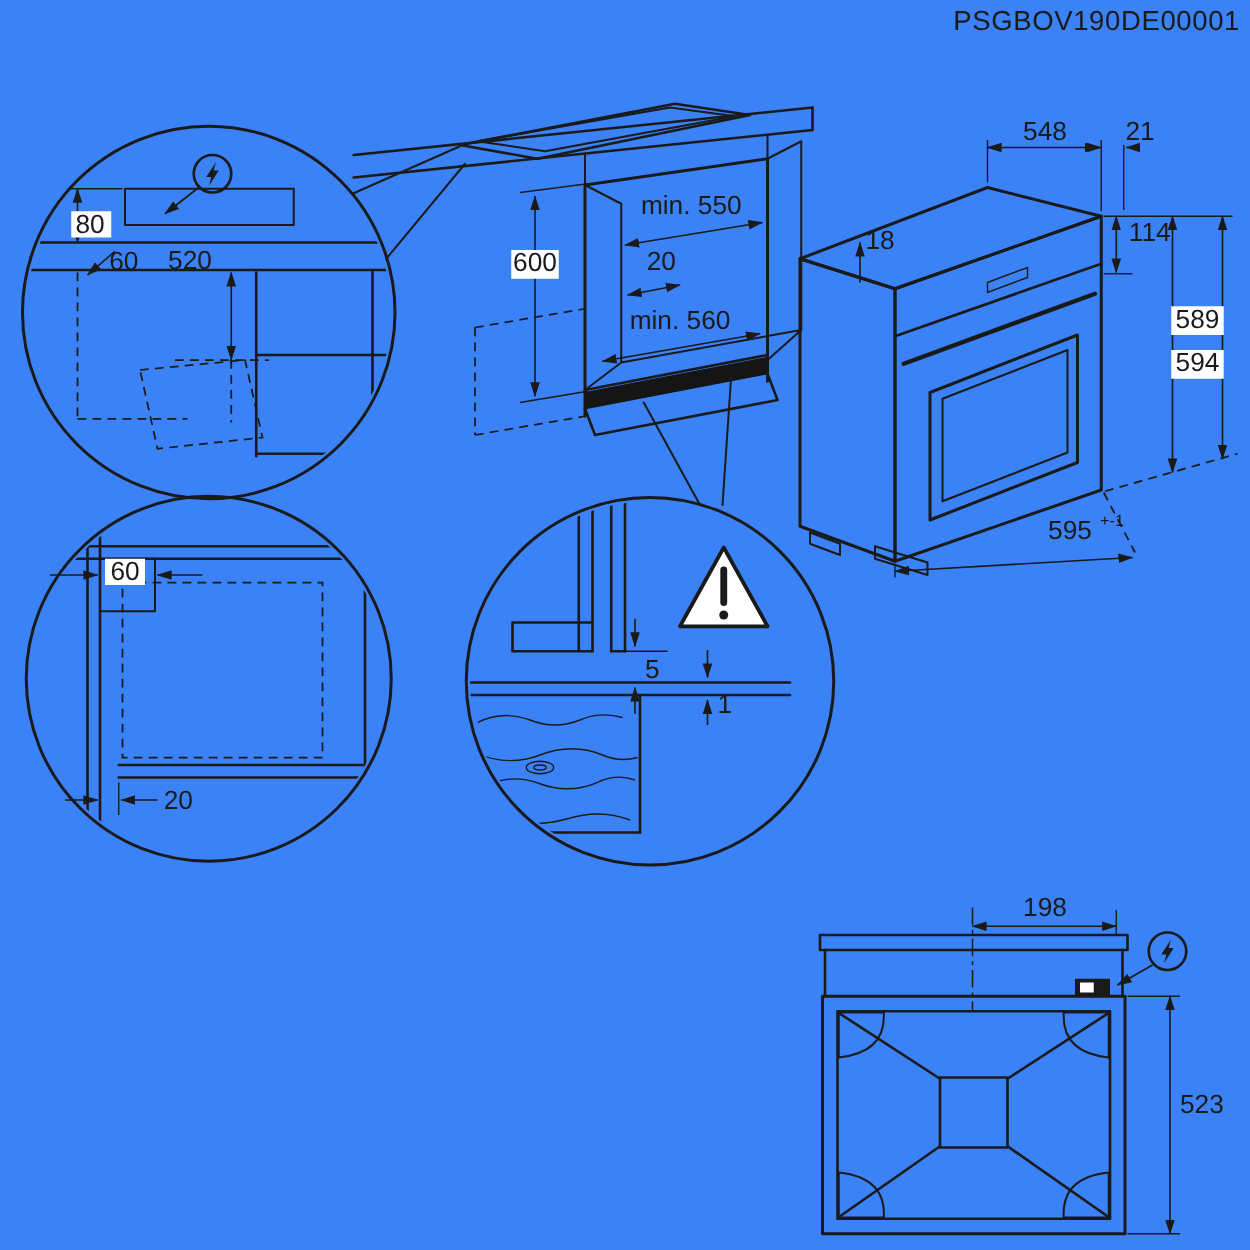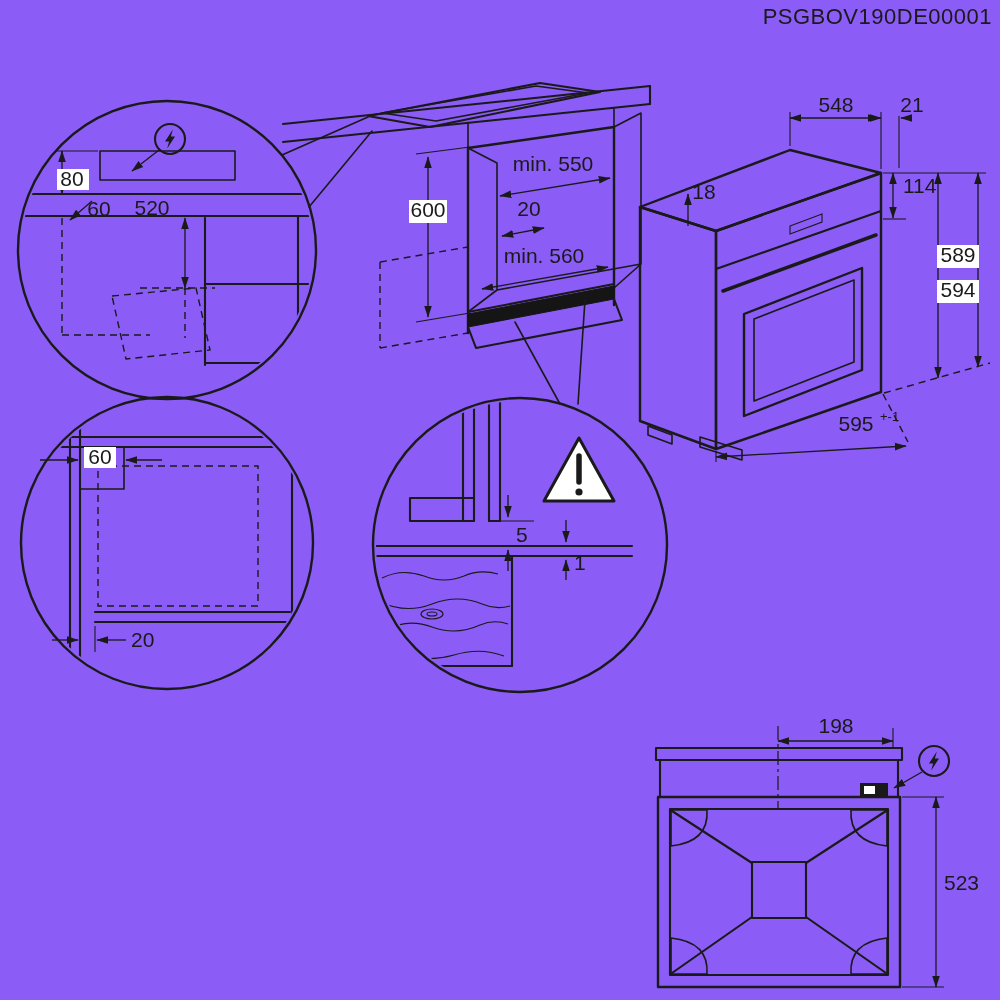--- a/index.html
+++ b/index.html
@@ -1,16 +1,16 @@
 <!DOCTYPE html>
 <html><head>
 <meta charset="utf-8">
 <style>
   html,body{margin:0;padding:0;background:#ffffff}
-  .stage{width:1000px;height:1000px;position:relative;background:#8b5cf6;overflow:hidden}
+  .stage{width:1000px;height:1000px;position:relative;background:#3b82f6;overflow:hidden}
   svg{display:block}
   text{font-family:"Liberation Sans","DejaVu Sans",sans-serif;font-size:21px;fill:#1a1a1a}
   .fs22{font-size:22px;letter-spacing:.5px}
   .fs13{font-size:13px}
   .mid{text-anchor:middle}
   .end{text-anchor:end}
   .o24{stroke:#1a1a1a;stroke-width:2.4;fill:none;stroke-linecap:round;stroke-linejoin:round}
   .o2{stroke:#1a1a1a;stroke-width:2.1;fill:none;stroke-linecap:round;stroke-linejoin:round}
   .o16{stroke:#1a1a1a;stroke-width:1.6;fill:none;stroke-linecap:round;stroke-linejoin:round}
   .o12{stroke:#1a1a1a;stroke-width:1.1;fill:none}

